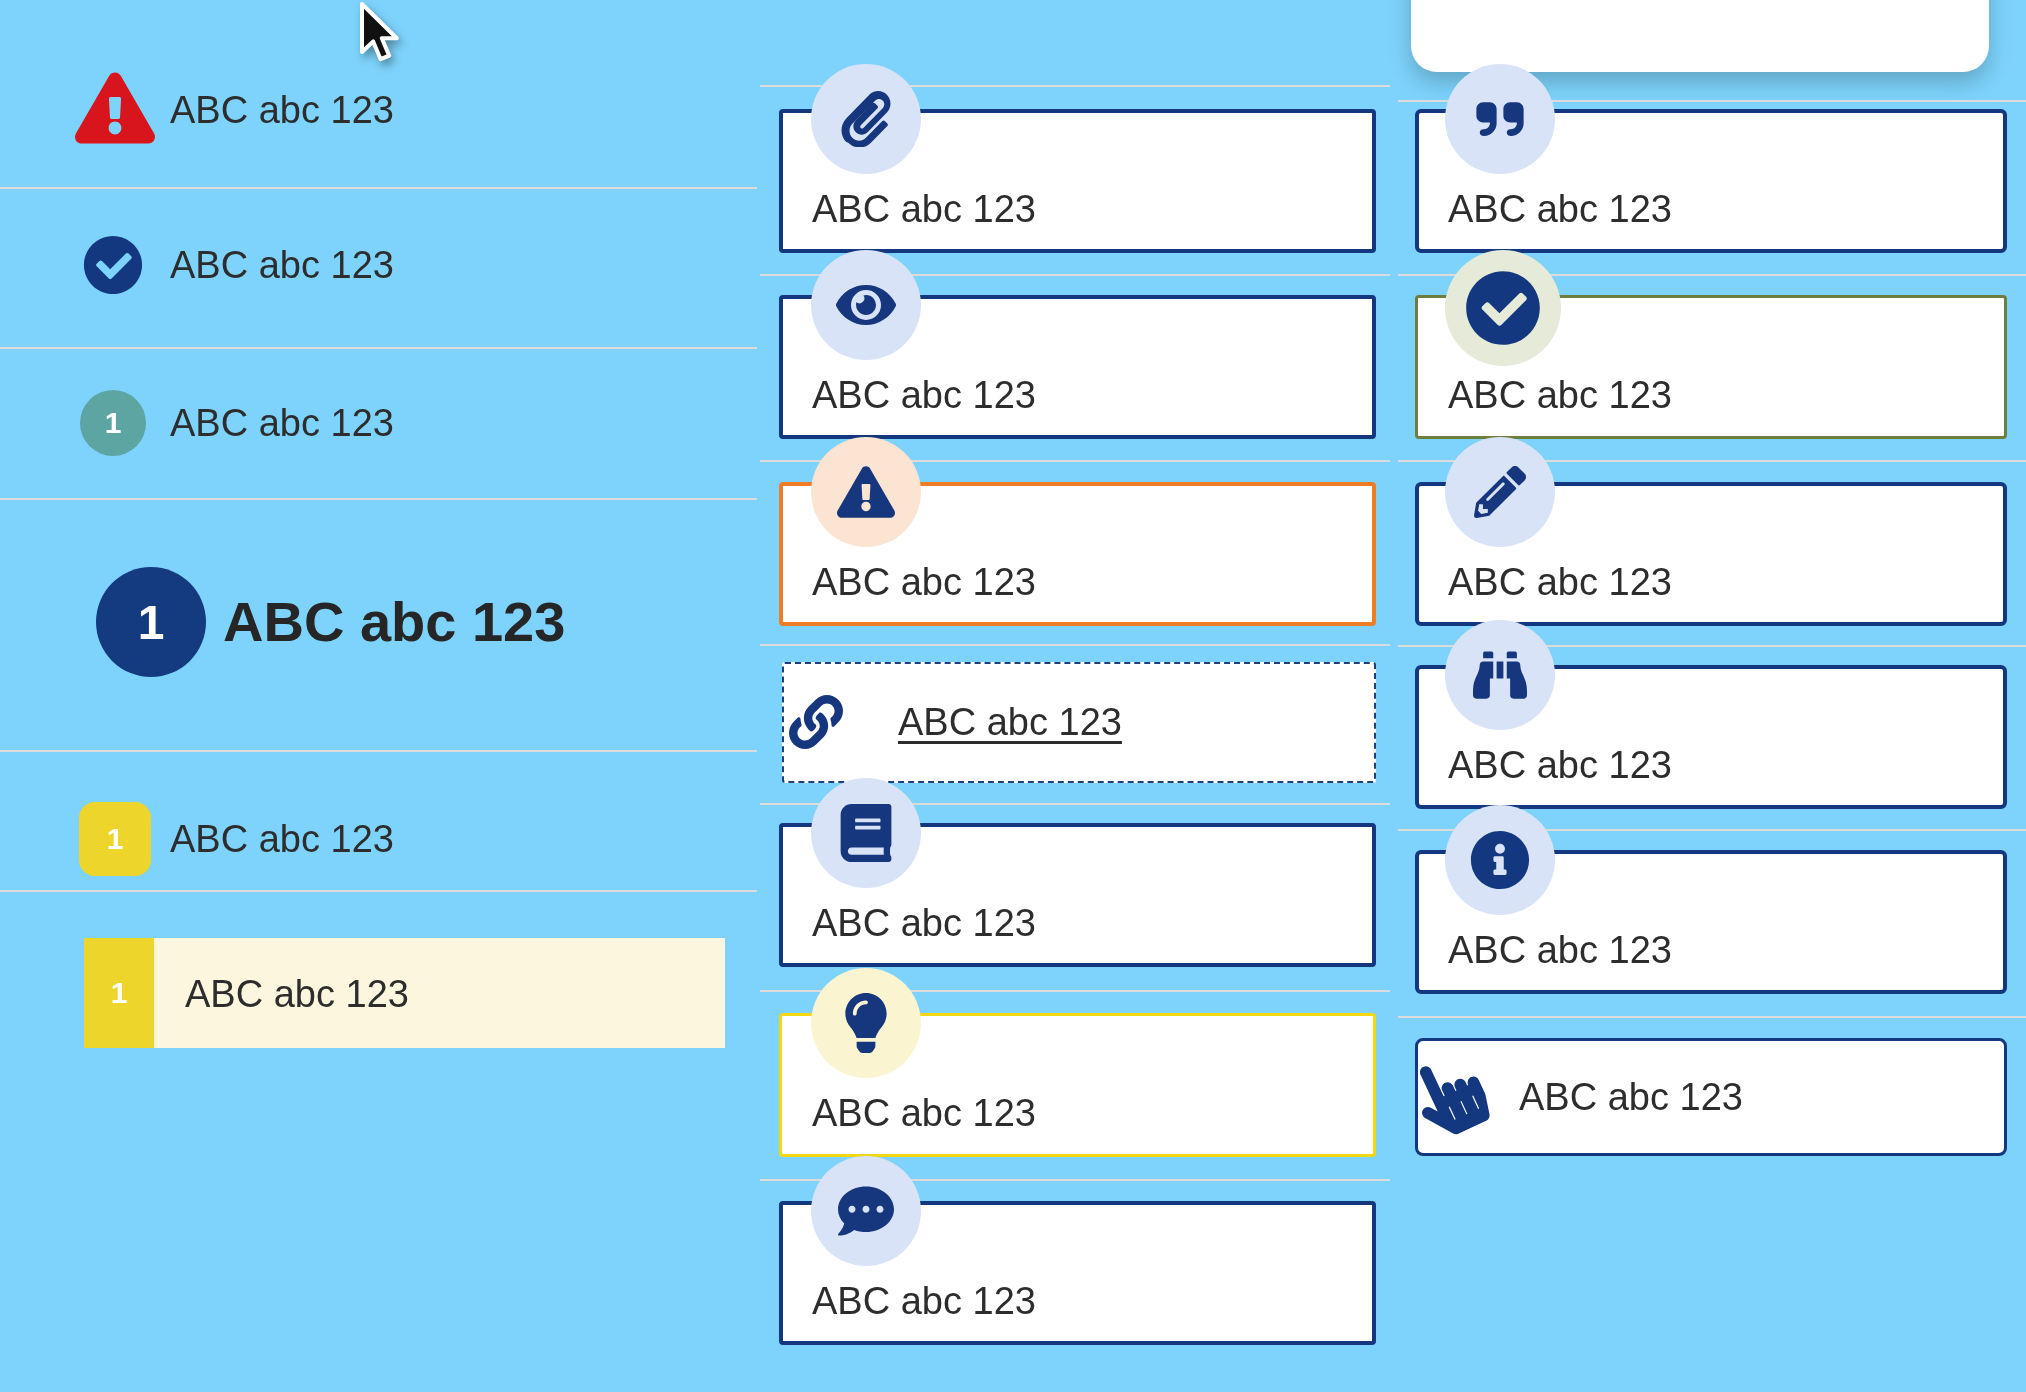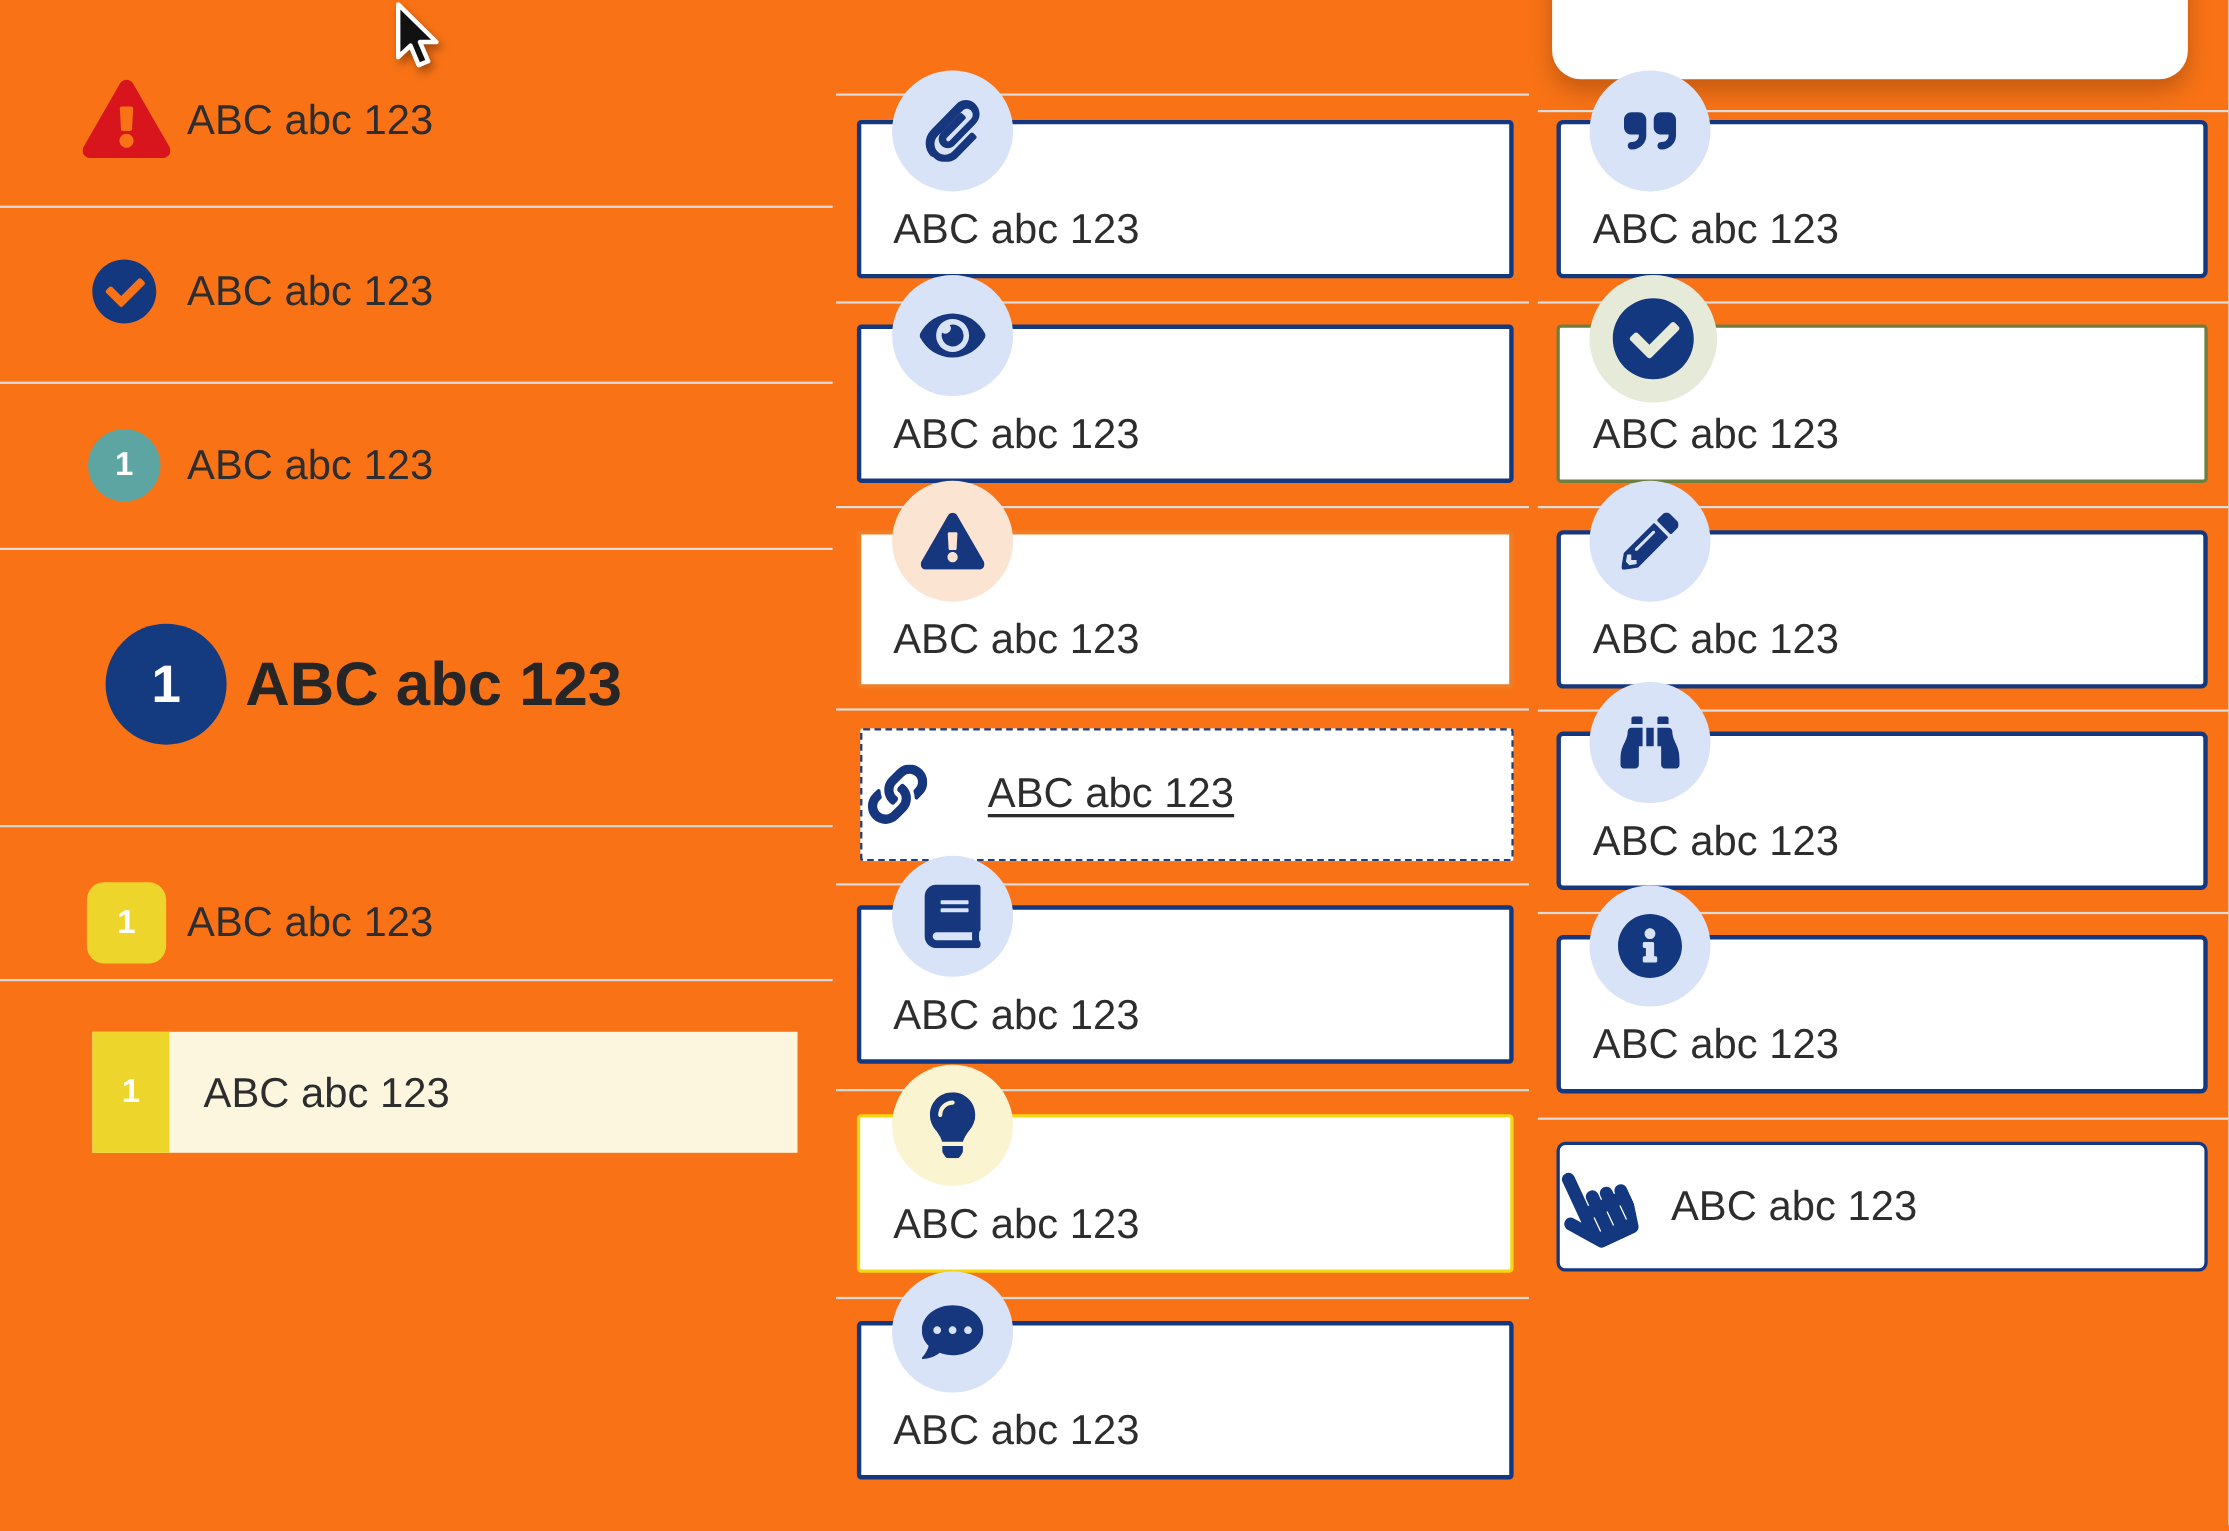--- a/index.html
+++ b/index.html
@@ -1,17 +1,17 @@
 <!DOCTYPE html>
 <html><head>
 <meta charset="utf-8">
 <style>
   html,body{margin:0;padding:0;background:#ffffff;}
   #canvas{
-    position:relative;width:2026px;height:1392px;background:#f97316;overflow:hidden;
+    position:relative;width:2026px;height:1392px;background:#7dd3fc;overflow:hidden;
     font-family:"Liberation Sans","DejaVu Sans",sans-serif;color:#2d2d2d;
   }
   .divider{position:absolute;height:2px;background:#dcdcdc;}
   .item-label{position:absolute;font-size:38px;line-height:44px;color:#2d2d2d;white-space:nowrap;}
   .big-label{position:absolute;font-size:56px;line-height:64px;font-weight:600;color:#262626;white-space:nowrap;}
   .badge-num{display:flex;align-items:center;justify-content:center;color:#ffffff;font-weight:bold;}
   .callout{position:absolute;box-sizing:border-box;background:#ffffff;}
   .callout.navy{border:4px solid #14387f;border-radius:4px;}
   .callout.orange{border:4px solid #ef7d25;border-radius:4px;}
   .callout.dashed{border:2px dashed #1d3f7d;border-radius:3px;}

